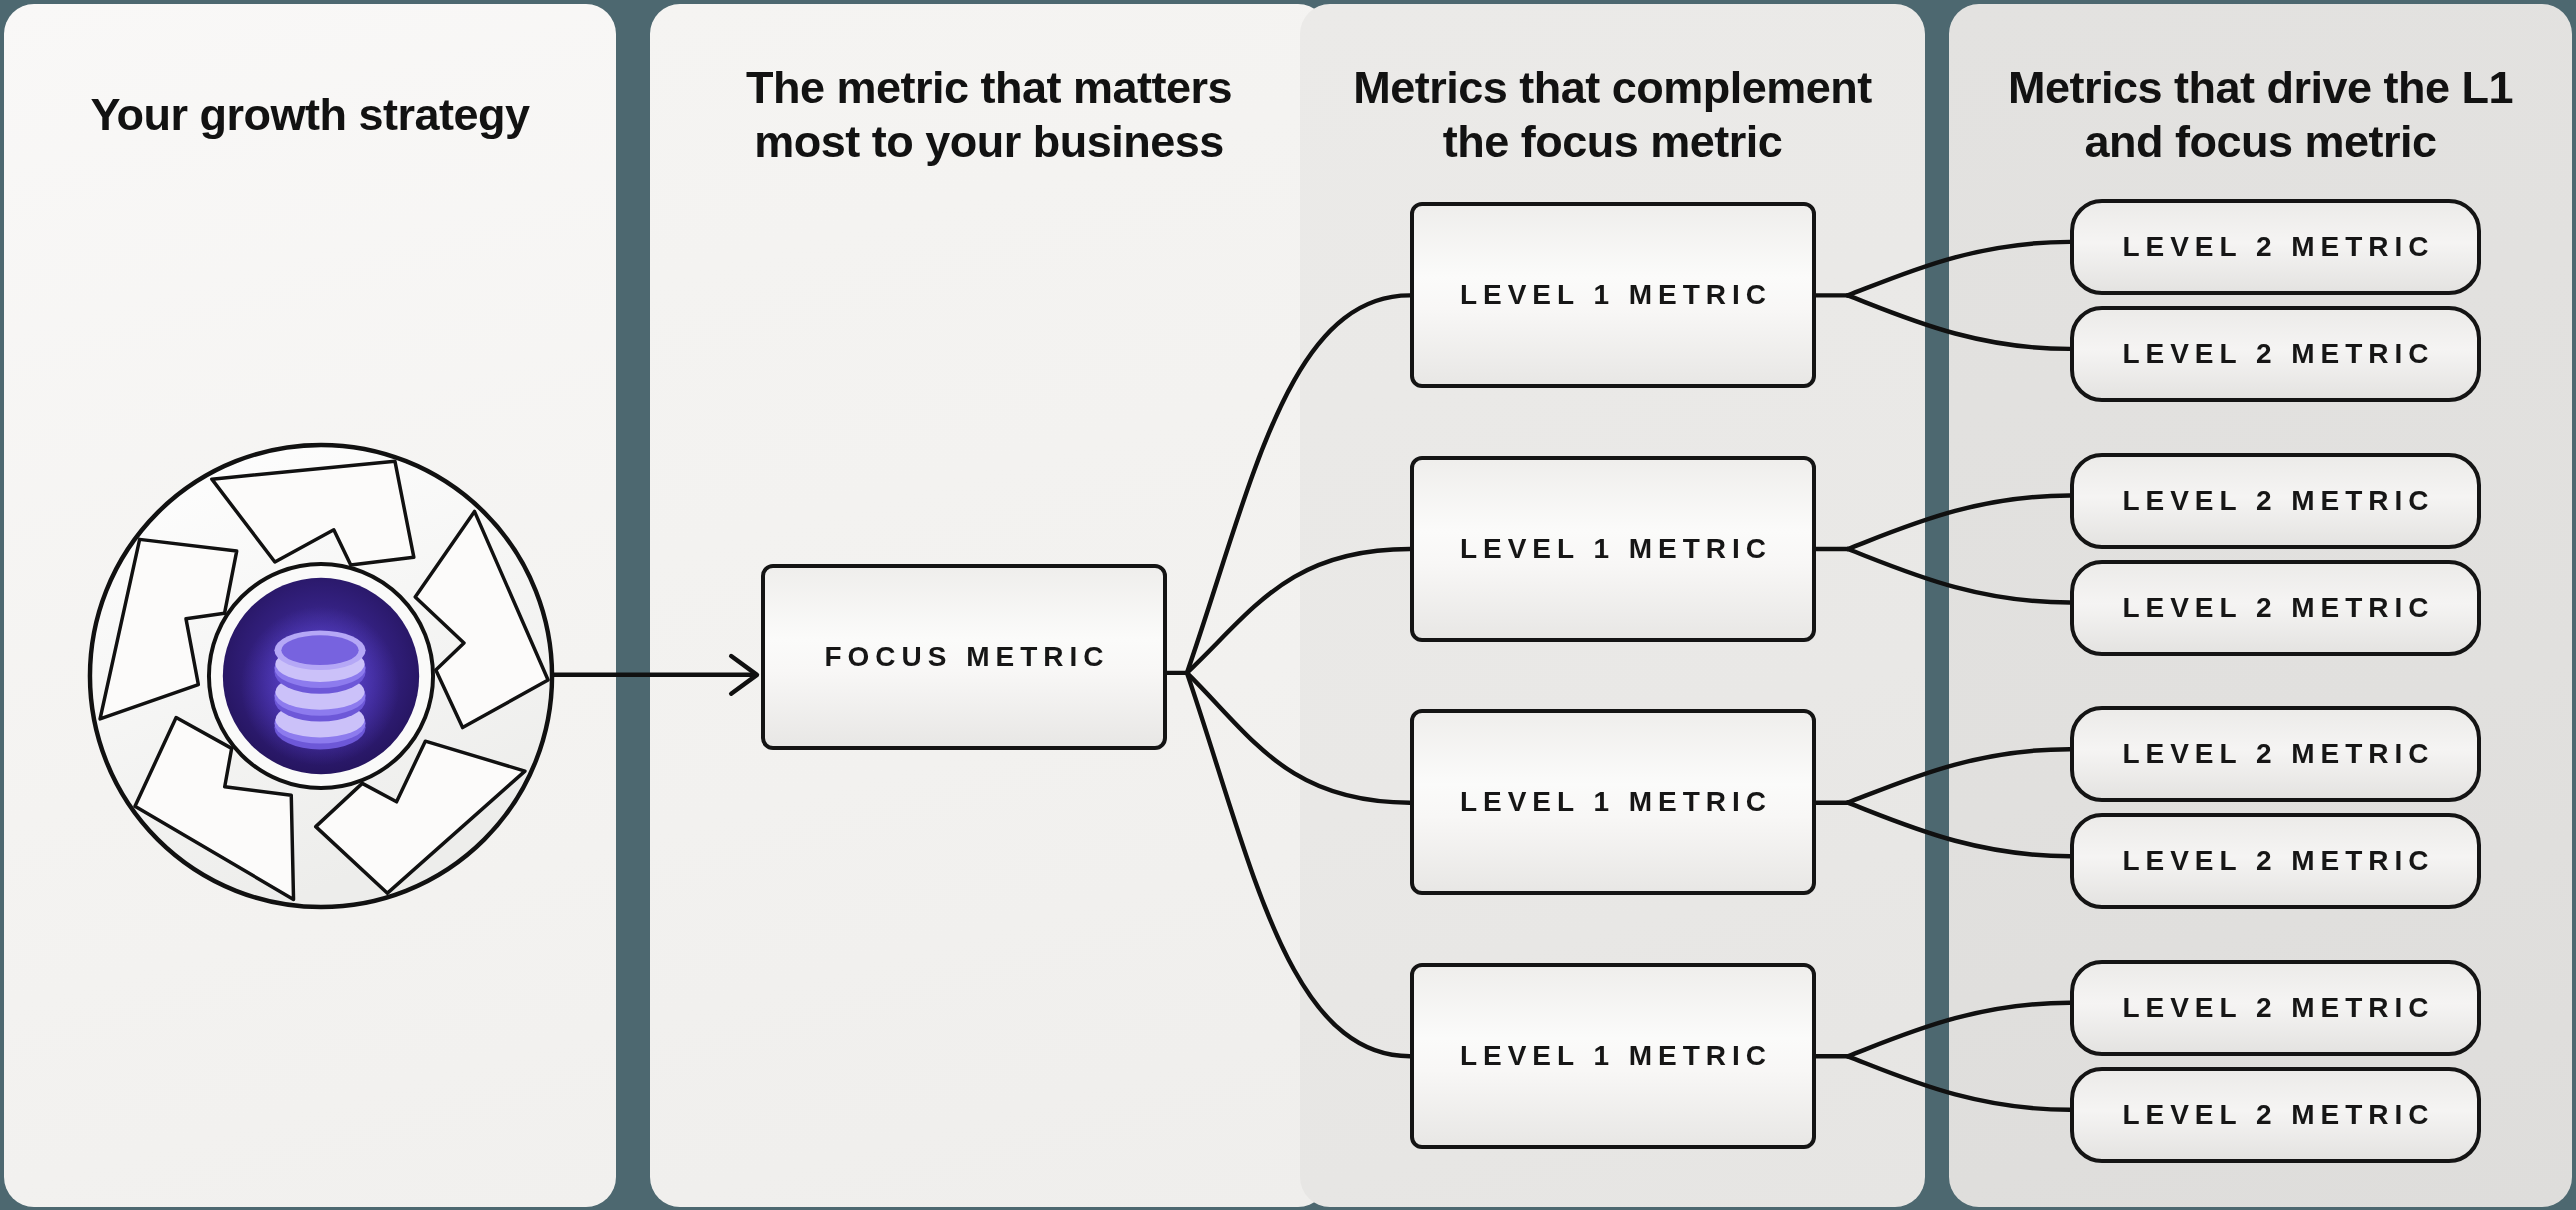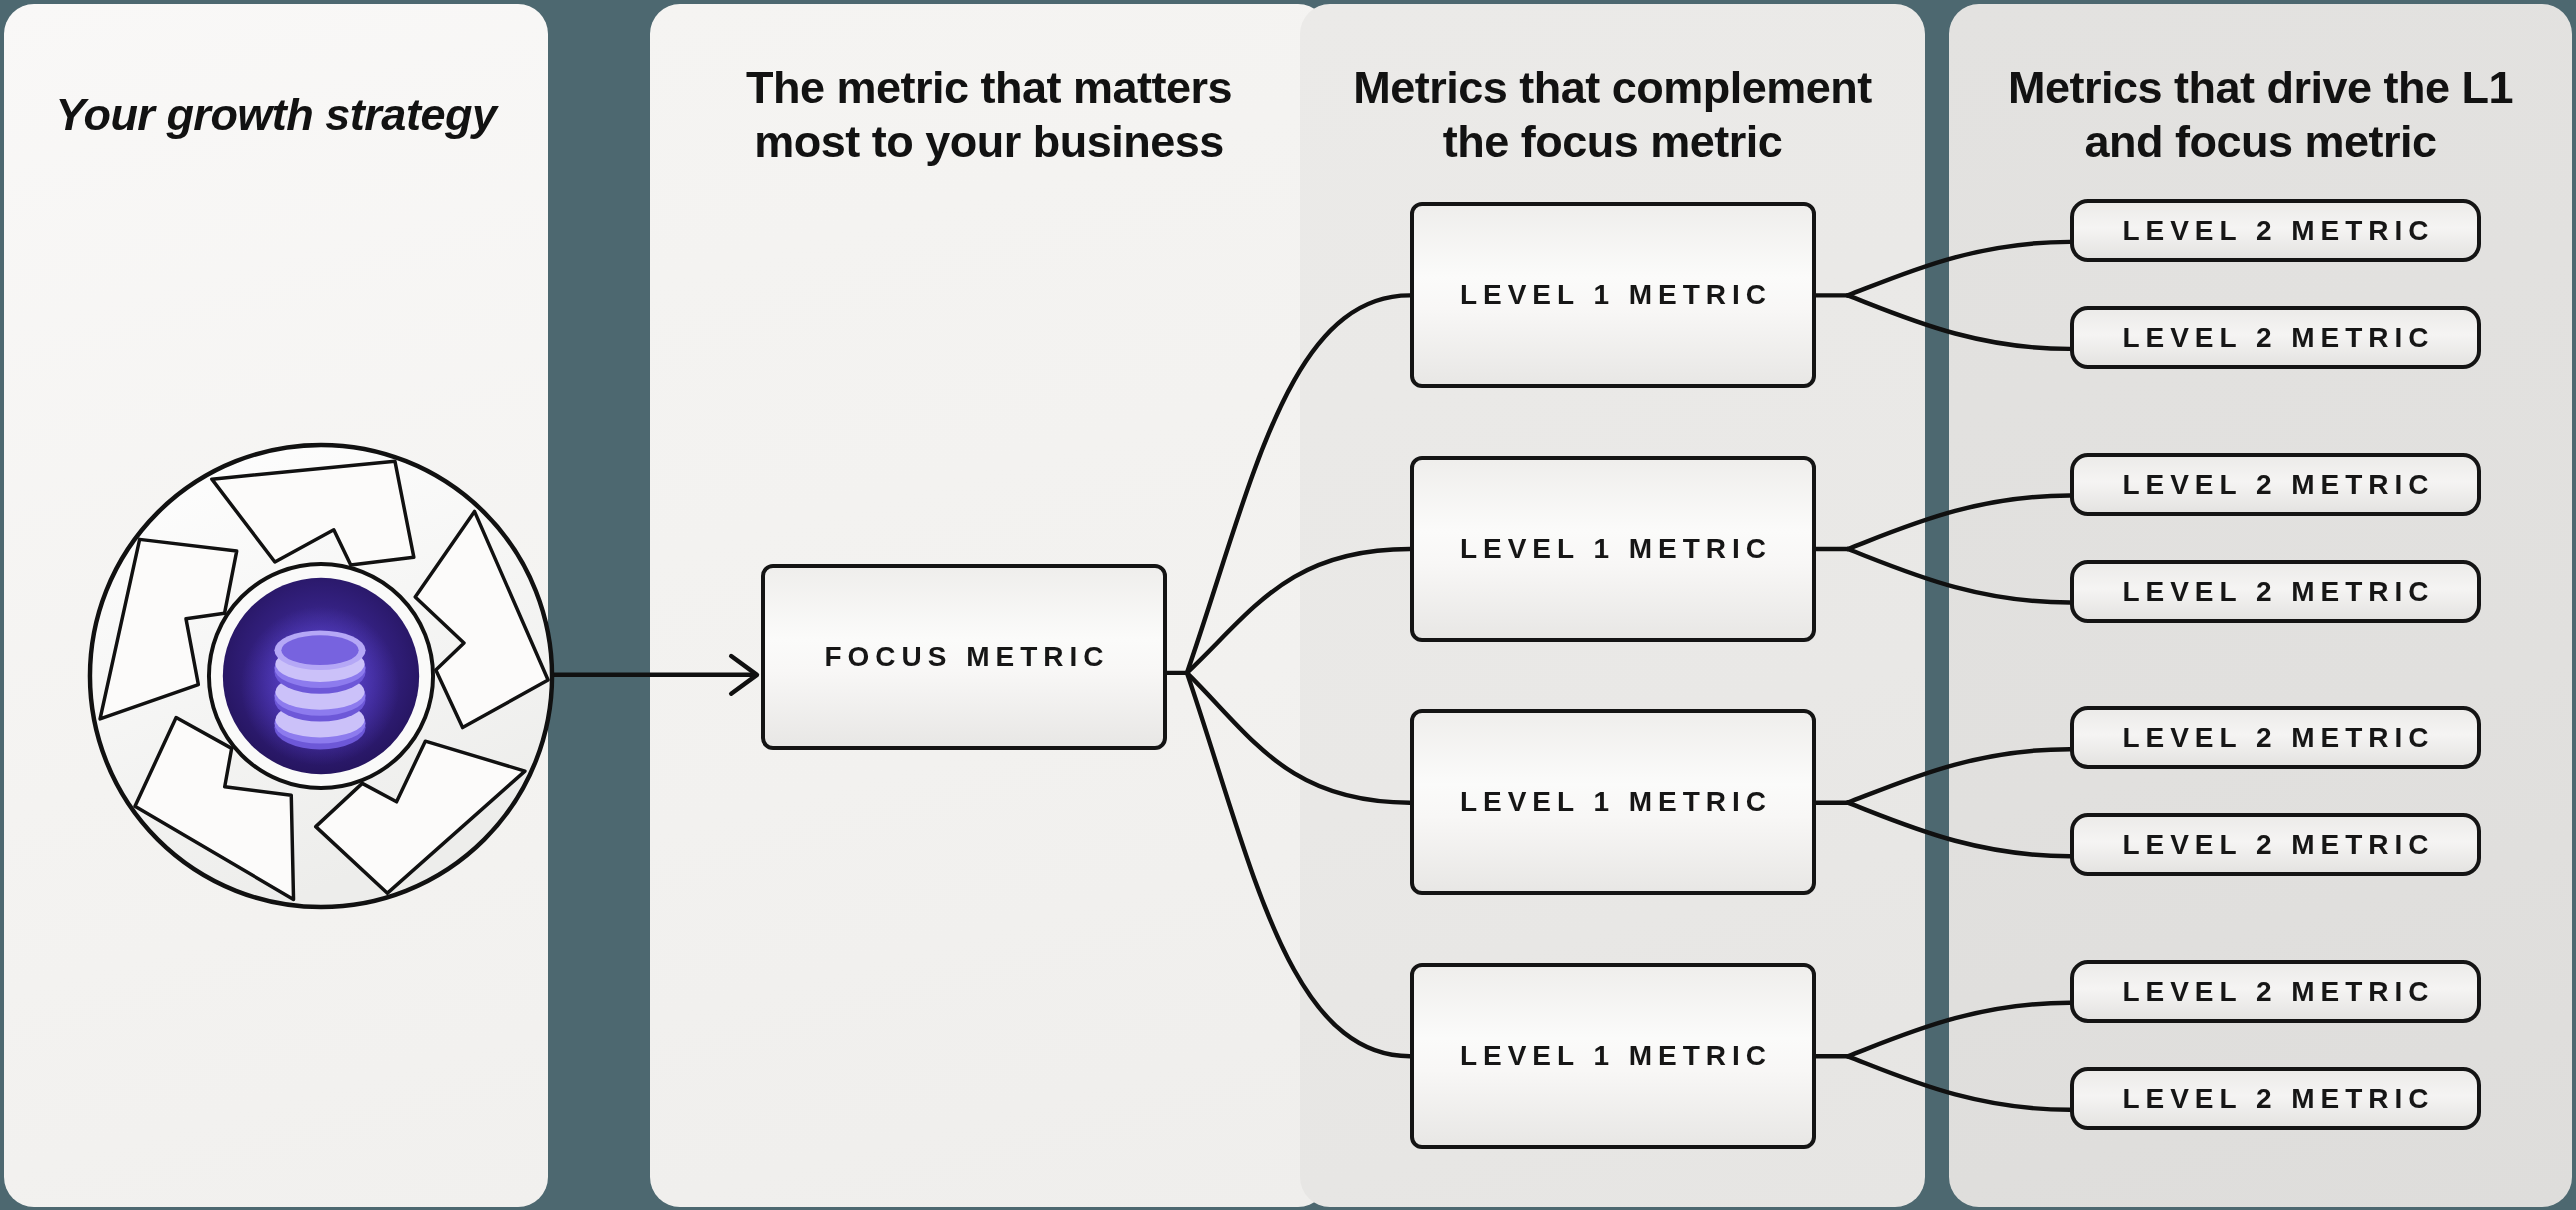--- a/index.html
+++ b/index.html
@@ -4,21 +4,21 @@
 <style>
   html,body{margin:0;padding:0;background:#4d6870;}
   .canvas{
     position:relative;width:2576px;height:1211px;overflow:hidden;
     background:#4d6870;
     font-family:"Liberation Sans","DejaVu Sans",sans-serif;
   }
   .panel{
     position:absolute;top:4px;height:1203px;border-radius:30px;
   }
-  .panel-1{left:4px;width:544px;background:linear-gradient(165deg,#f9f8f7 0%,#f4f3f1 60%,#f1f0ee 100%);font-style:italic;}
+  .panel-1{left:4px;width:612px;background:linear-gradient(165deg,#f9f8f7 0%,#f4f3f1 60%,#f1f0ee 100%);}
   .panel-2{left:650px;width:678px;background:linear-gradient(165deg,#f5f4f2 0%,#f2f1ef 60%,#efeeec 100%);}
   .panel-3{left:1300px;width:625px;background:linear-gradient(165deg,#ebeae8 0%,#e9e8e6 60%,#e6e5e3 100%);}
   .panel-4{left:1949px;width:623px;background:linear-gradient(165deg,#e3e2e0 0%,#e1e0de 60%,#dedddb 100%);}
   .panel-title{
     position:absolute;top:55px;left:50%;transform:translateX(-50%);
     width:540px;height:111px;
     display:flex;align-items:center;justify-content:center;
     text-align:center;
     font-size:45px;line-height:54px;font-weight:600;letter-spacing:-0.5px;
     color:#121212;
@@ -29,21 +29,21 @@
     position:absolute;box-sizing:border-box;
     border:4px solid #141414;border-radius:12px;
     display:flex;align-items:center;justify-content:center;
     font-weight:700;font-size:28px;letter-spacing:6px;color:#161616;
     padding-left:6px; 
     background:linear-gradient(180deg,#efeeec 0%,#fbfbfa 40%,#f8f7f6 58%,#e8e7e5 100%);
   }
   .focus-box{left:761px;top:564px;width:406px;height:186px;}
   .l1-box{left:1410px;width:406px;height:186px;}
   .l2-box{
-    left:2070px;width:411px;height:63px;border-radius:18px;
+    left:2070px;width:411px;height:96px;border-radius:32px;
     background:linear-gradient(180deg,#ecebe9 0%,#f5f4f3 45%,#e4e3e1 100%);
   }
 </style>
 </head>
 <body>
 
 <div class="canvas">
 
   <div class="panel panel-1">
     <div class="panel-title">Your growth strategy</div>

